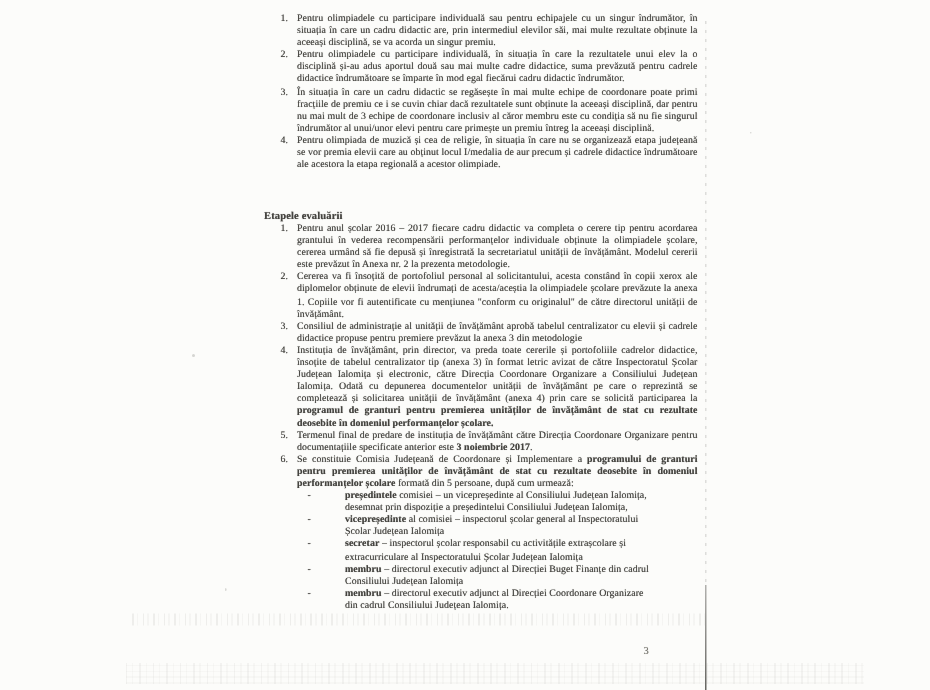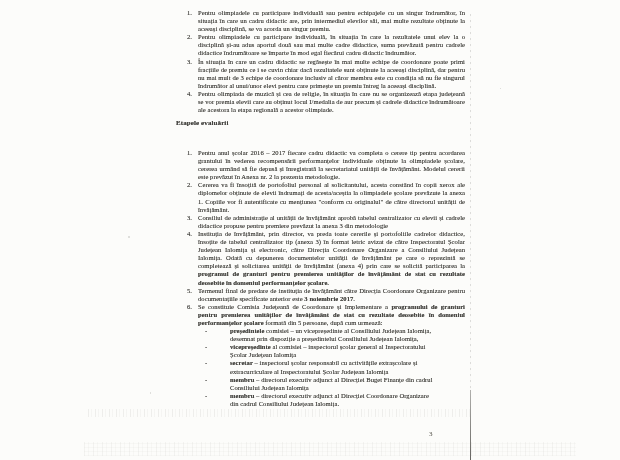--- a/index.html
+++ b/index.html
@@ -8,21 +8,21 @@
     background:#fcfcfa; overflow:hidden;
     font-family:"Liberation Serif", serif;
     color:#44433f;
   }
   .doc-text { font-size:6.6px; line-height:8.1px; letter-spacing:0.04px;
               text-shadow:0 0 0.45px rgba(68,67,63,0.65); }
   .content { position:absolute; left:187px; width:278px; }
   .rules { top:9px; }
   .steps { top:149px; }
   .heading {
-    position:absolute; left:176px; top:119px;
+    position:absolute; left:176px; top:140px;
     font-size:7px; font-weight:bold; letter-spacing:0.1px;
     text-shadow:0 0 0.5px rgba(60,59,55,0.7);
   }
   .li { display:flex; }
   .li .num { width:11px; flex:none; }
   .li .txt { flex:1; text-align:justify; }
   .b { font-weight:bold; }
   .roles { margin-left:18px; width:232px; }
   .role { display:flex; }
   .role .dash { width:25px; flex:none; }

